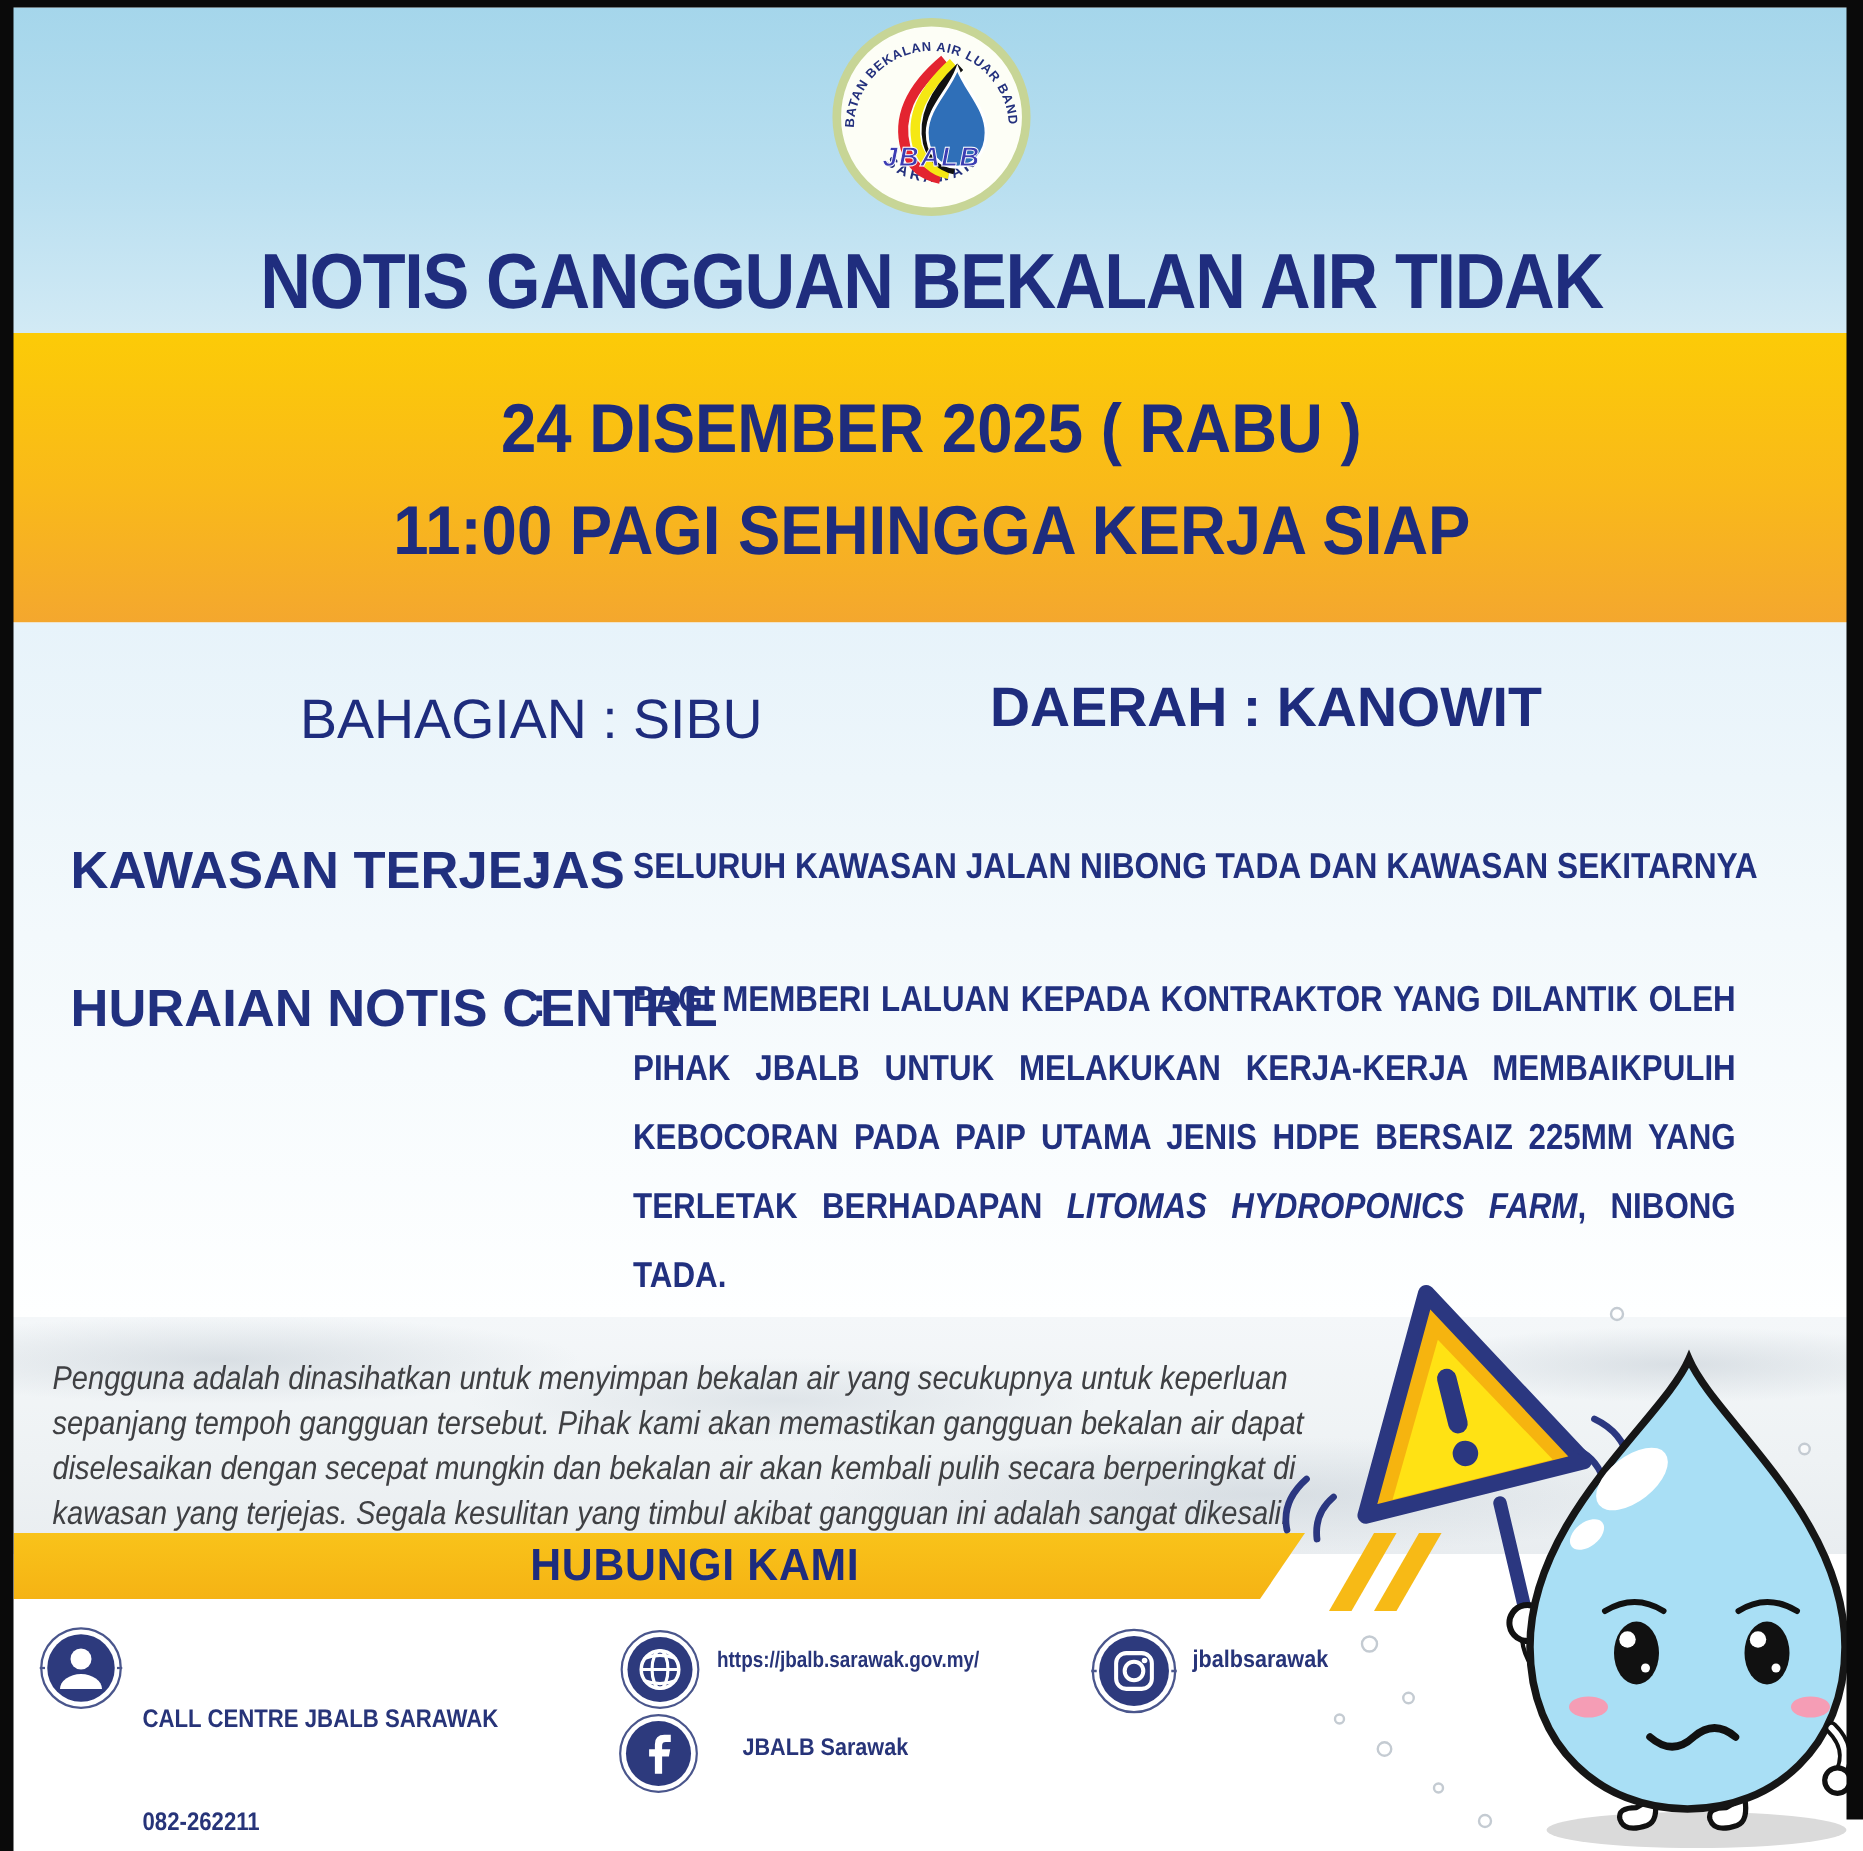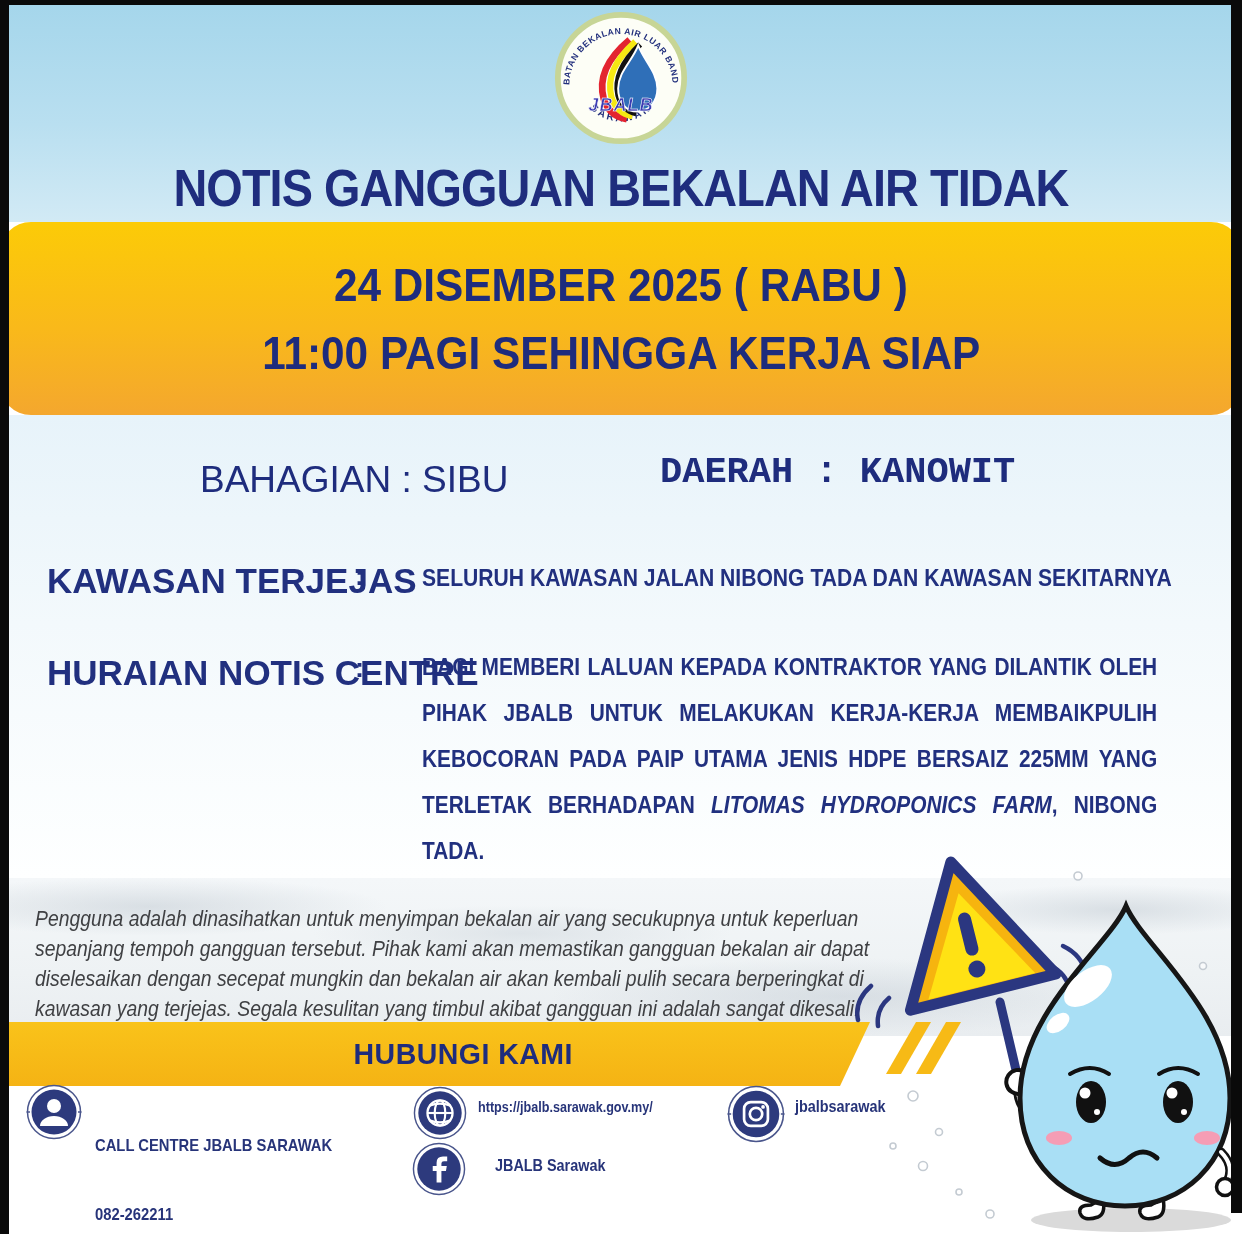--- a/index.html
+++ b/index.html
@@ -15,28 +15,28 @@
   .header { position:absolute; left:0; top:5px; width:1242px; height:217px;
     background:linear-gradient(180deg,#a5d6eb 0%, #b9dff0 55%, #d2eaf5 100%); }
   .logo { position:absolute; left:554px; top:6px; width:134px; height:134px; }
   .page-title { position:absolute; left:0; top:153px; width:1242px; text-align:center;
     color:#1f2d7e; font-weight:bold; font-size:52px; letter-spacing:-1px;
     transform:scaleX(0.90); }
 
   
   .banner { position:absolute; left:0; top:222px; width:1242px; height:193px;
     background:linear-gradient(180deg,#fccb07 0%, #f9b91a 55%, #f4a72e 100%);
-    display:flex; flex-direction:column; justify-content:center; align-items:center; gap:14px;border-radius:31px; }
+    display:flex; flex-direction:column; justify-content:center; align-items:center; gap:14px; }
   .banner-line { color:#1e2c7d; font-weight:bold; font-size:46px; transform:scaleX(0.92); white-space:nowrap; }
 
   
   .bodyarea { position:absolute; left:0; top:415px; width:1242px; height:463px;
     background:linear-gradient(180deg,#e7f3fa 0%, #f3f9fc 45%, #feffff 100%); }
   .region-bahagian { position:absolute; left:200px; top:44px; color:#1e2c7d; font-weight:normal; font-size:37px; white-space:pre-wrap; }
-  .region-daerah   { position:absolute; left:660px; top:36px; color:#1e2c7d; font-weight:bold; font-size:37px; white-space:pre-wrap;font-family:Liberation Mono, monospace; }
+  .region-daerah   { position:absolute; left:660px; top:36px; color:#1e2c7d; font-weight:bold; font-size:37px; white-space:pre-wrap; }
 
   .detail-row { position:absolute; left:47px; width:1160px; color:#21307f; font-weight:bold; }
   .row-kawasan { top:146px; }
   .row-huraian { top:238px; }
   .d-label { position:absolute; left:0; top:0; font-size:35px; white-space:nowrap; }
   .d-colon { position:absolute; left:308px; top:0; font-size:27px; }
   .kawasan-value { position:absolute; left:375px; top:3px; font-size:24px; white-space:nowrap;
     display:inline-block; transform:scaleX(0.88); transform-origin:0 0; }
   .huraian-value { position:absolute; left:375px; top:-9px; width:845px; font-size:24px;
     line-height:46px; text-align:justify; transform:scaleX(0.87); transform-origin:0 0; }
@@ -48,21 +48,21 @@
       radial-gradient(ellipse 340px 42px at 12% 18%, rgba(175,186,196,0.38), transparent 70%),
       radial-gradient(ellipse 420px 55px at 68% 75%, rgba(168,180,192,0.30), transparent 70%),
       radial-gradient(ellipse 300px 40px at 42% 35%, rgba(196,205,213,0.40), transparent 70%),
       radial-gradient(ellipse 260px 36px at 90% 20%, rgba(186,196,205,0.45), transparent 70%),
       linear-gradient(180deg,#f4f7f9 0%, #eef2f4 60%, #e9edf0 100%); }
   .advisory { position:absolute; left:35px; top:26px; width:985px; color:#3f4043;
     font-style:italic; font-size:22px; line-height:30px; font-weight:500;
     transform:scaleX(0.88); transform-origin:0 0; }
 
   
-  .hubungi-bar { position:absolute; left:9px; top:1022px; width:861px; height:64px; z-index:2;
+  .hubungi-bar { position:absolute; left:9px; top:1022px; width:861px; height:44px; z-index:2;
     background:linear-gradient(180deg,#f9c31a,#f5b314);
     clip-path:polygon(0 0, 100% 0, calc(100% - 30px) 100%, 0 100%);
     display:flex; align-items:center; justify-content:center; }
   .hubungi-text { color:#1e2c7d; font-weight:bold; font-size:30px; letter-spacing:0.5px; padding-left:50px; transform:scaleX(0.95); }
   .stripe { position:absolute; top:1022px; width:15px; height:52px; background:#f7ba16;
     transform:skewX(-30deg); transform-origin:bottom left; z-index:2; }
   .stripe-1 { left:886px; }
   .stripe-2 { left:916px; }
 
   

